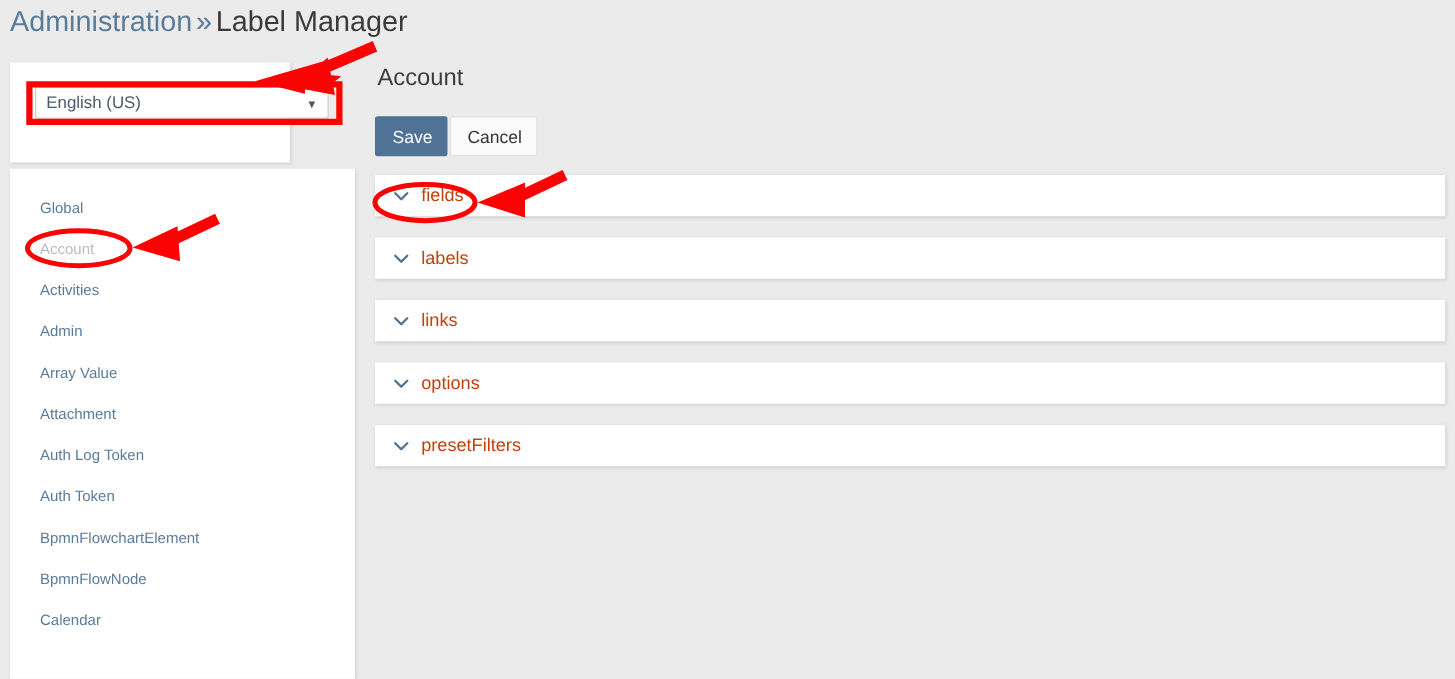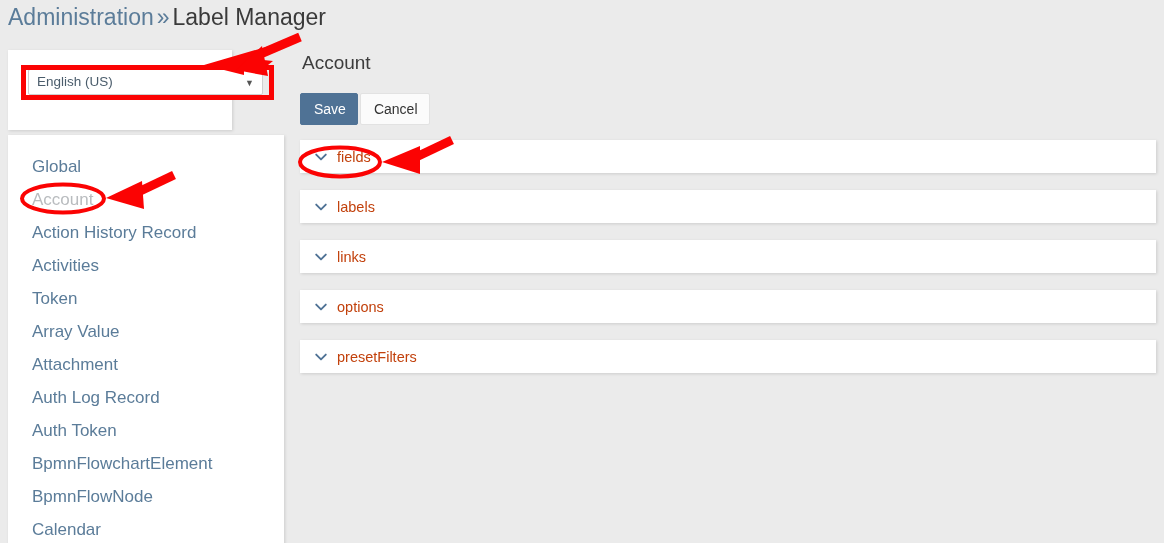--- a/index.html
+++ b/index.html
@@ -84,21 +84,21 @@
     left: 0;
     top: 85px;
     width: 276px;
     height: 458px;
     overflow: hidden;
     padding-top: 15px;
     box-sizing: border-box;
   }
   .nav-item {
     display: block;
-    font-size: 17px;
+    font-size: 12px;
     color: #5b7c99;
     line-height: 33px;
     height: 33px;
     padding-left: 24px;
     text-decoration: none;
     cursor: pointer;
     white-space: nowrap;
   }
   .nav-item.is-active {
     color: #b9bcbf;
@@ -199,26 +199,25 @@
   <div class="panel lang-panel">
     <div class="lang-select">
       <span>English (US)</span>
       <span class="caret">▼</span>
     </div>
   </div>
 
   <div class="panel nav-panel">
     <a class="nav-item" href="#">Global</a>
     <a class="nav-item is-active" href="#">Account</a>
-    <a class="nav-item" href="#">Action History Record</a>
     <a class="nav-item" href="#">Activities</a>
-    <a class="nav-item" href="#">Token</a>
+    <a class="nav-item" href="#">Admin</a>
     <a class="nav-item" href="#">Array Value</a>
     <a class="nav-item" href="#">Attachment</a>
-    <a class="nav-item" href="#">Auth Log Record</a>
+    <a class="nav-item" href="#">Auth Log Token</a>
     <a class="nav-item" href="#">Auth Token</a>
     <a class="nav-item" href="#">BpmnFlowchartElement</a>
     <a class="nav-item" href="#">BpmnFlowNode</a>
     <a class="nav-item" href="#">Calendar</a>
   </div>
 
 </div>
 
 <div class="main-col">
 

